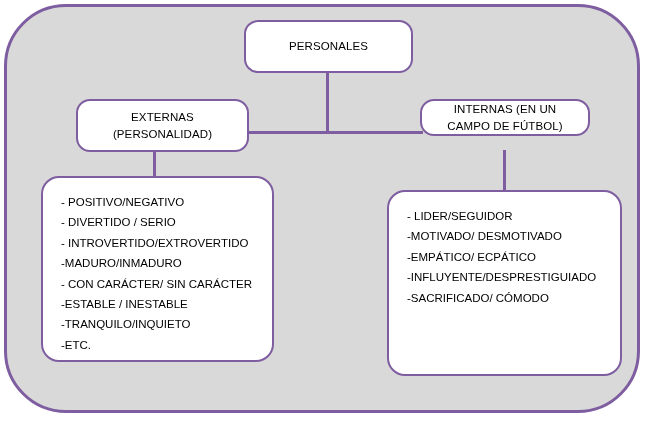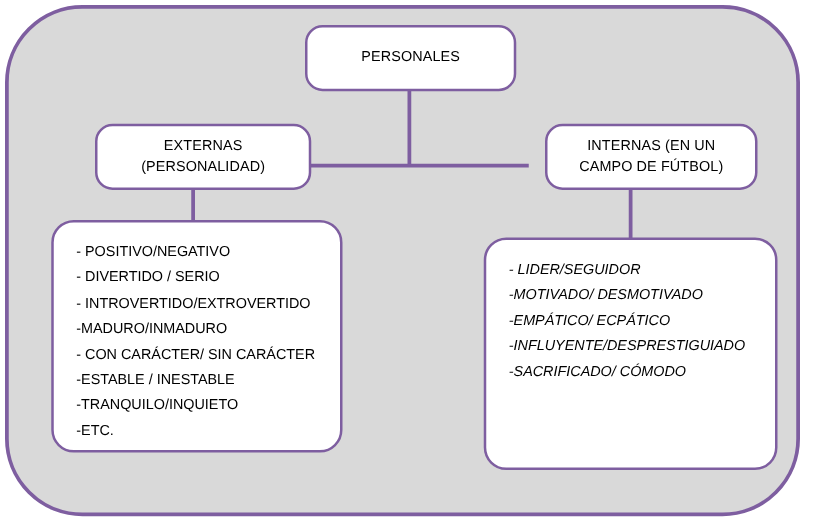--- a/index.html
+++ b/index.html
@@ -67,24 +67,24 @@
   }
 
   
   #node-externas {
     left: 76px;
     top: 99px;
     width: 173px;
     height: 53px;
   }
   #node-internas {
-    left: 436px;
+    left: 420px;
     top: 99px;
     width: 170px;
-    height: 53px;
+    height: 37px;
   }
 
   
   .list-box {
     position: absolute;
     box-sizing: border-box;
     background: #ffffff;
     border: 2.5px solid #7e5ea0;
     border-radius: 18px;
     z-index: 3;
@@ -94,21 +94,20 @@
     left: 41px;
     top: 176px;
     width: 233px;
     height: 186px;
   }
   #list-internas {
     left: 387px;
     top: 190px;
     width: 235px;
     height: 186px;
-    font-style: italic;
   }
   .list-items {
     list-style: none;
     margin: 0;
     padding: 0;
   }
   .list-items li {
     font-size: 11.5px;
     line-height: 20.4px;
     color: #000000;

